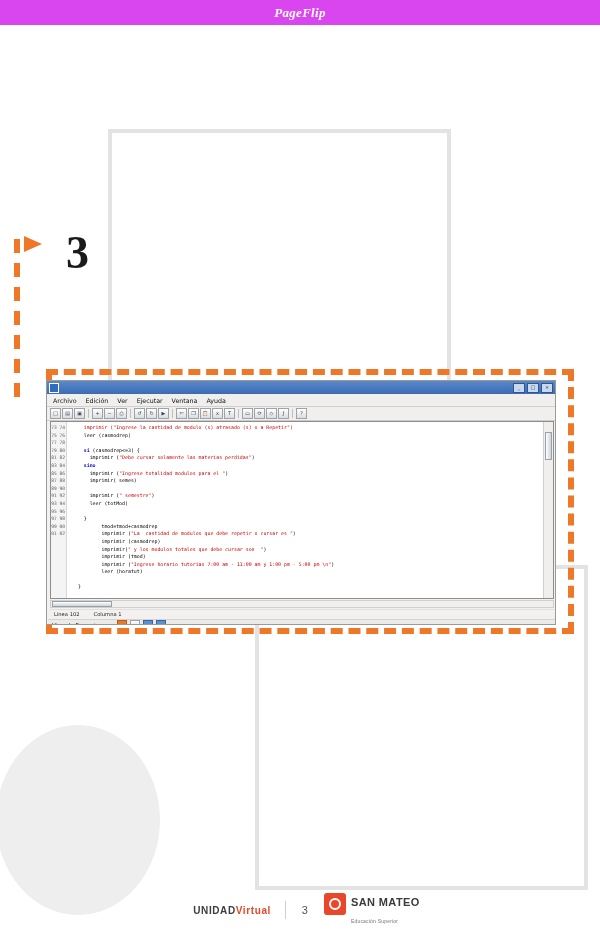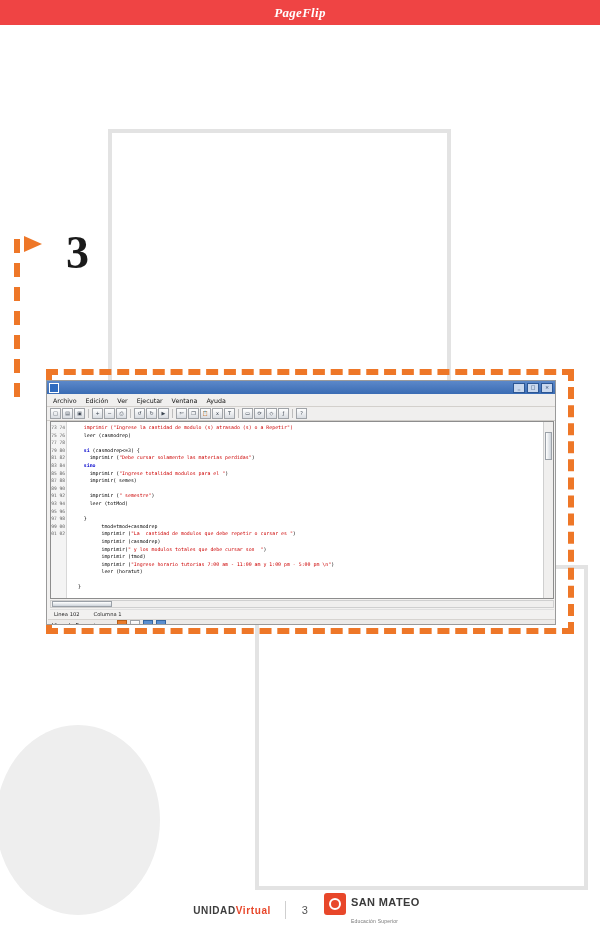--- a/index.html
+++ b/index.html
@@ -13,21 +13,21 @@
     font-family: "Liberation Sans", sans-serif;
     overflow: hidden;
     position: relative;
   }
 
   
   .topbar {
     position: absolute;
     left: 0; top: 0;
     width: 600px; height: 25px;
-    background: #ef4444;
+    background: #d946ef;
     display: flex;
     align-items: center;
     justify-content: center;
   }
   .topbar-title {
     color: #ffffff;
     font-family: "Liberation Serif", serif;
     font-style: italic;
     font-weight: bold;
     font-size: 13px;

